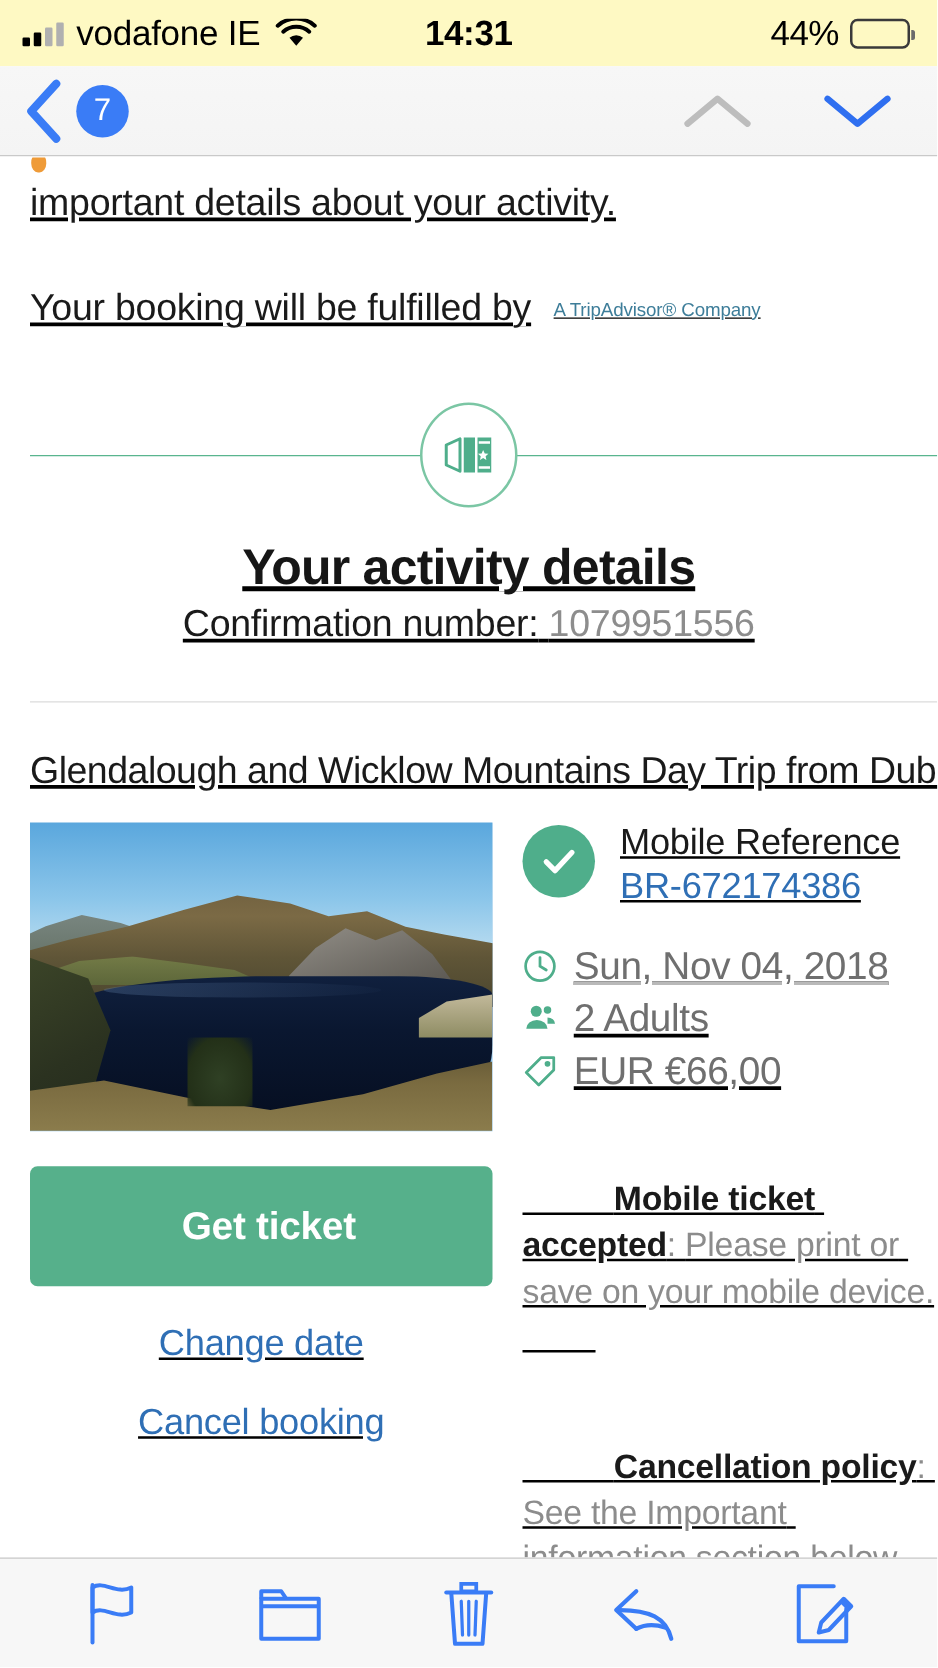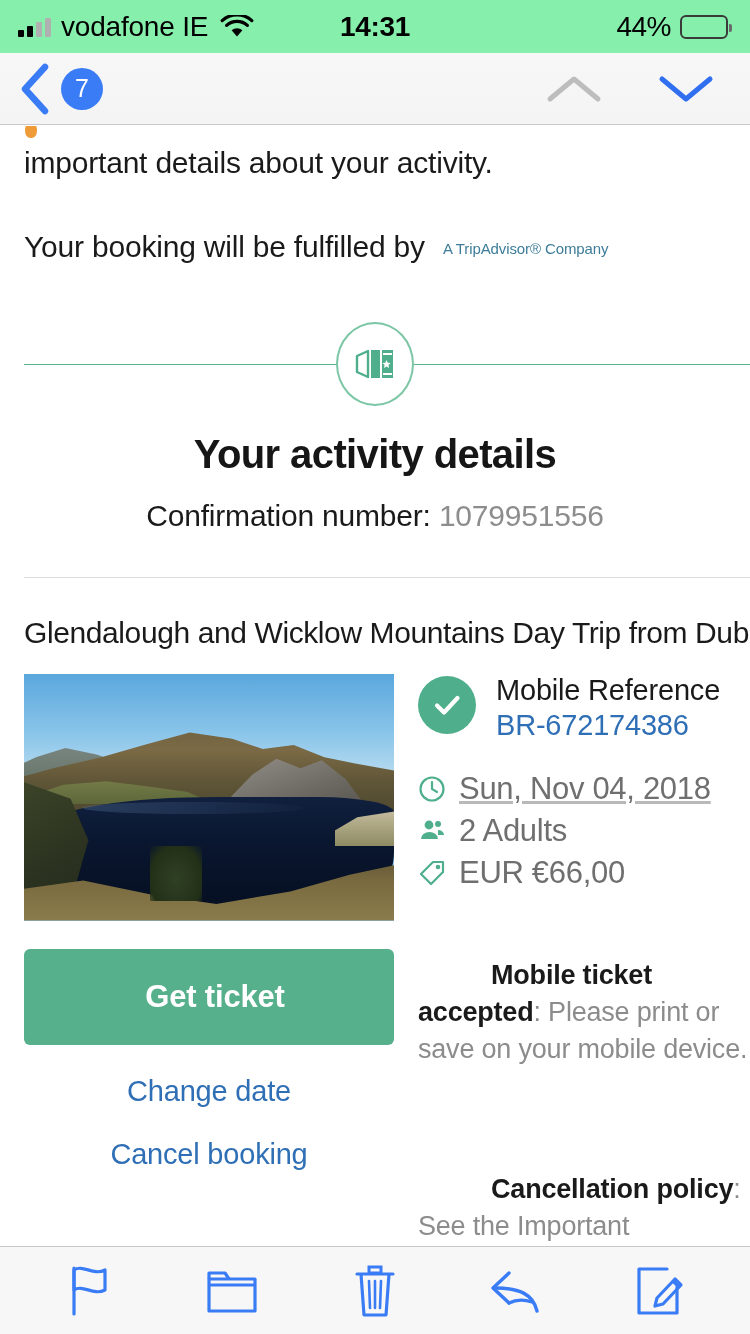--- a/index.html
+++ b/index.html
@@ -20,21 +20,21 @@
     overflow: hidden;
     background: #ffffff;
   }
 
   
   .status-bar {
     position: absolute;
     top: 0; left: 0;
     width: 750px;
     height: 53px;
-    background: #86efac;
+    background: #fef9c3;
     display: flex;
     align-items: center;
     padding: 0 22px 0 18px;
   }
   .status-left {
     display: flex;
     align-items: center;
     gap: 10px;
     flex: 0 0 auto;
   }
@@ -148,20 +148,21 @@
   .chev-btn { cursor: pointer; display: block; }
 
   
   .mail-body {
     position: absolute;
     top: 126px; left: 0;
     width: 750px;
     height: 1120px;
     background: #fff;
     overflow: hidden;
+    text-decoration: underline;
   }
 
   .intro-line {
     font-size: 30px;
     color: #1a1a1a;
     padding: 18px 24px 0;
     line-height: 1.25;
     letter-spacing: -0.2px;
   }
 
@@ -233,21 +234,21 @@
     font-size: 40px;
     font-weight: bold;
     color: #161616;
     letter-spacing: -0.6px;
     margin-top: 26px;
   }
   .confirm-line {
     text-align: center;
     font-size: 30px;
     color: #1a1a1a;
-    margin-top: 22px;
+    margin-top: 6px;
     letter-spacing: -0.2px;
   }
   .confirm-line .num { color: #8d8d8d; }
 
   .hr {
     height: 1px;
     background: #dcdcdc;
     margin: 44px 0 0 24px;
   }
 

